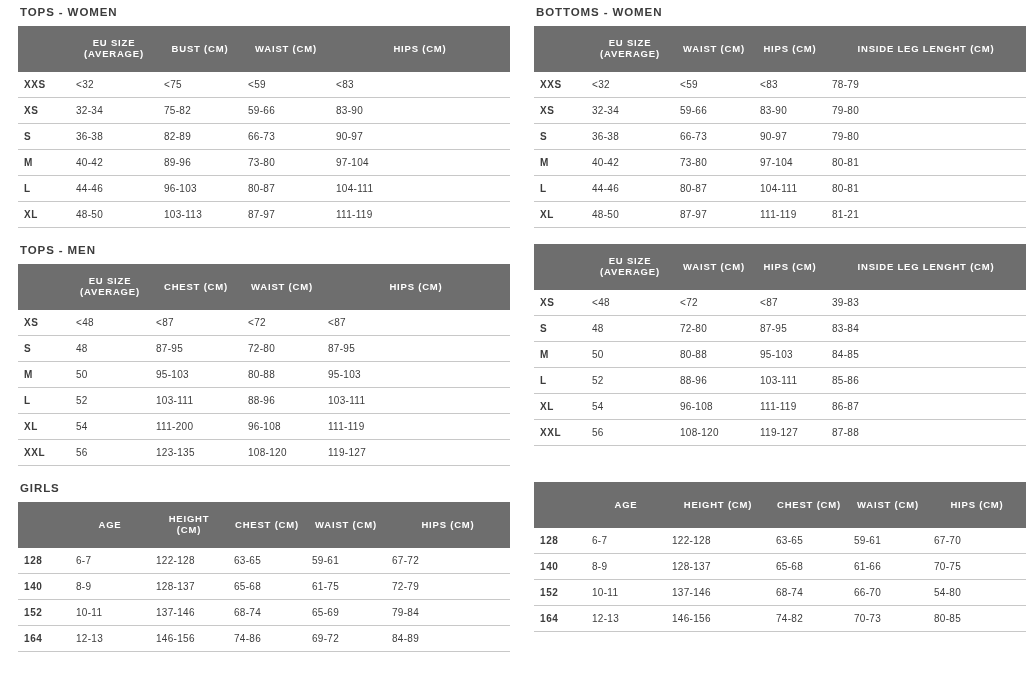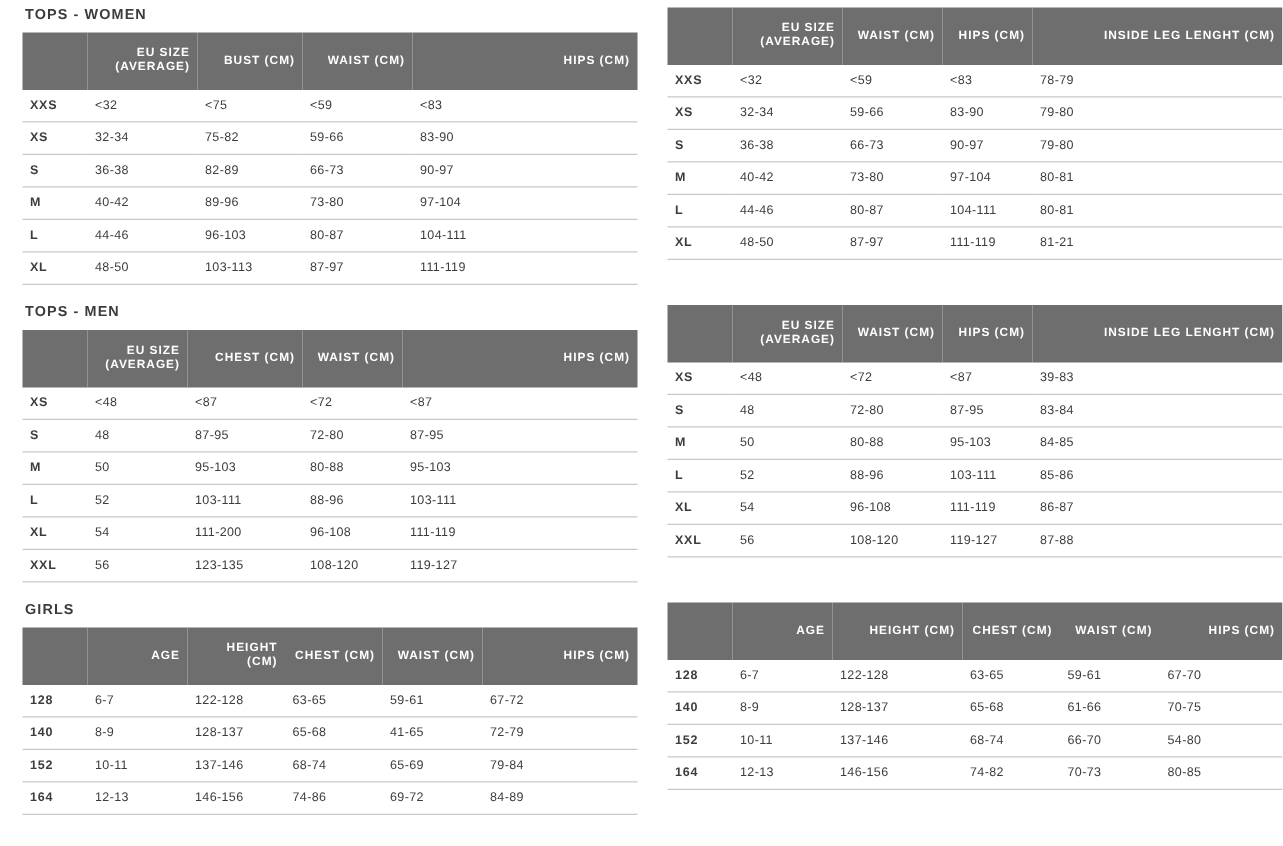--- a/index.html
+++ b/index.html
@@ -42,21 +42,21 @@
     width: 100%;
     border-collapse: collapse;
     table-layout: fixed;
   }
   table.size-table thead th {
     background: #6e6e6e;
     color: #ffffff;
     font-size: 9.5px;
     font-weight: bold;
     letter-spacing: 0.8px;
-    text-align: right;
+    text-align: center;
     padding: 7px 6px;
     height: 32px;
     vertical-align: middle;
     text-transform: uppercase;
     line-height: 1.15;
   }
   table.size-table thead th.corner {
     background: #6e6e6e;
   }
   table.size-table tbody td {
@@ -179,20 +179,21 @@
             <td>48-50</td>
             <td>103-113</td>
             <td>87-97</td>
             <td>111-119</td>
           </tr>
         </tbody>
       </table>
     </div>
 
     <div class="section">
+      <div class="section-title">BOTTOMS - WOMEN</div>
       <table class="size-table t-bottoms-women">
         <colgroup>
             <col class="c0">
             <col class="c1">
             <col class="c2">
             <col class="c3">
             <col class="c4">
           </colgroup>
         <thead>
           <tr>
@@ -409,21 +410,21 @@
             <td>122-128</td>
             <td>63-65</td>
             <td>59-61</td>
             <td>67-72</td>
           </tr>
           <tr>
             <td class="rowhead">140</td>
             <td>8-9</td>
             <td>128-137</td>
             <td>65-68</td>
-            <td>41-65</td>
+            <td>61-75</td>
             <td>72-79</td>
           </tr>
           <tr>
             <td class="rowhead">152</td>
             <td>10-11</td>
             <td>137-146</td>
             <td>68-74</td>
             <td>65-69</td>
             <td>79-84</td>
           </tr>

